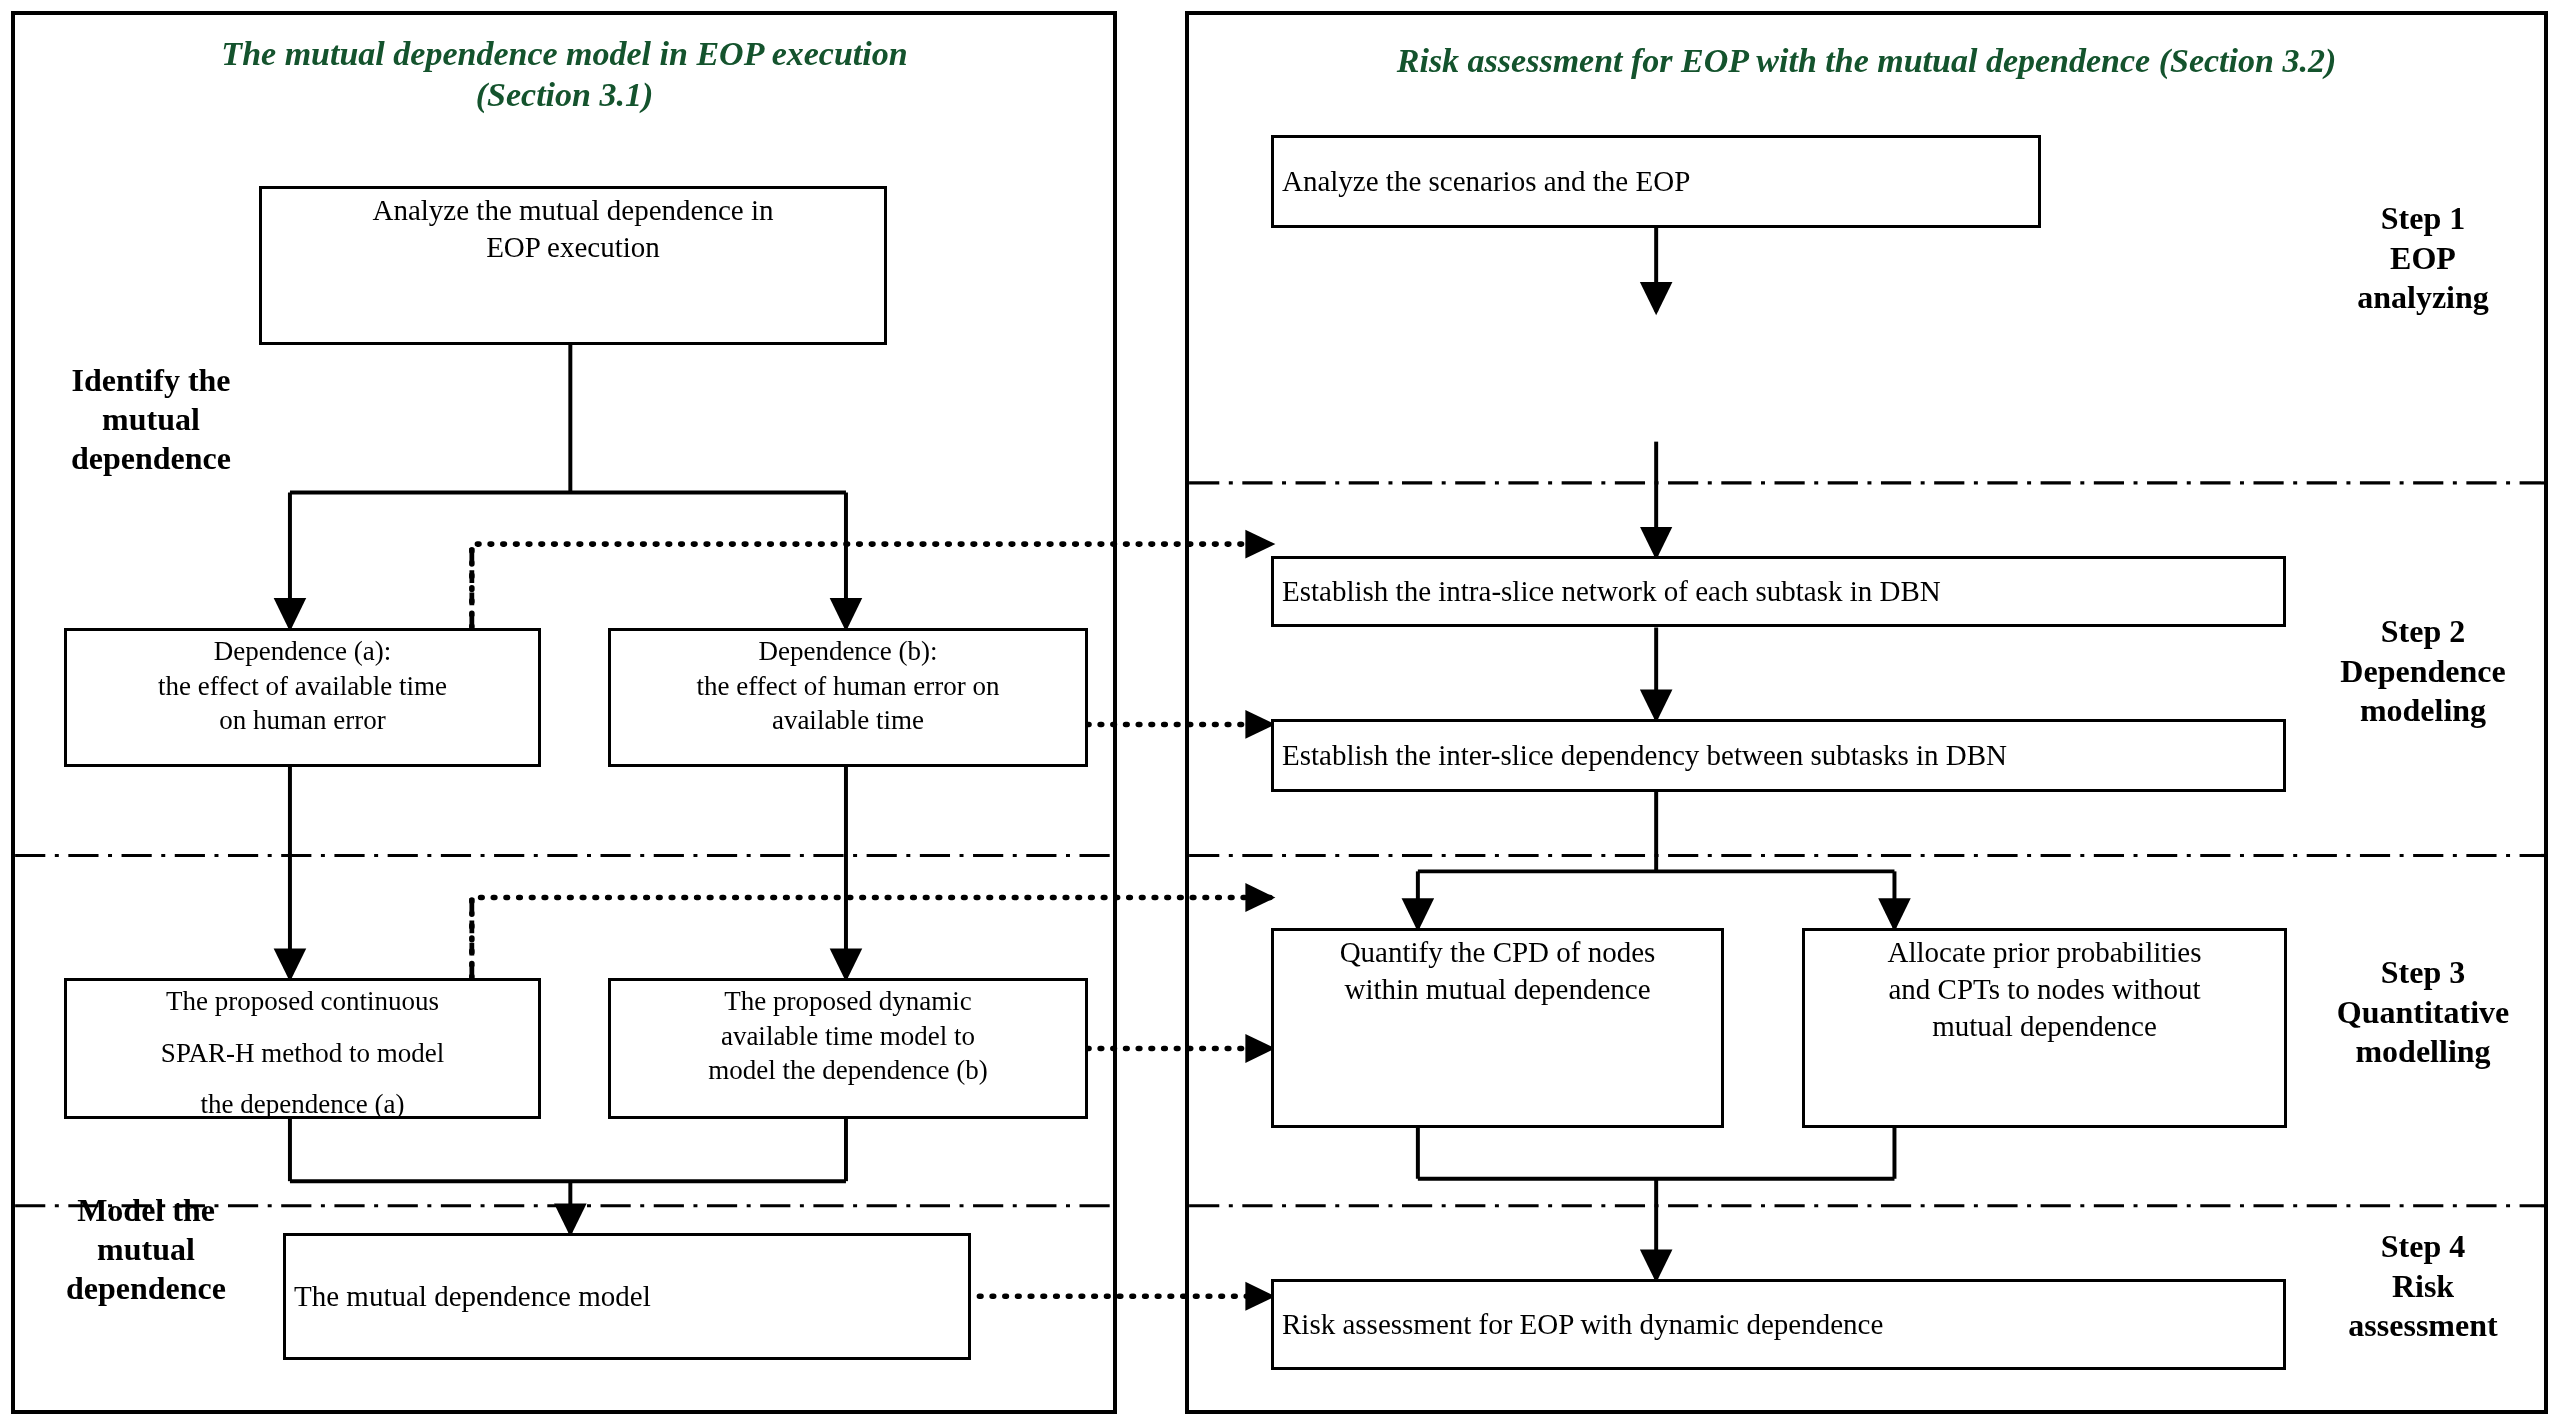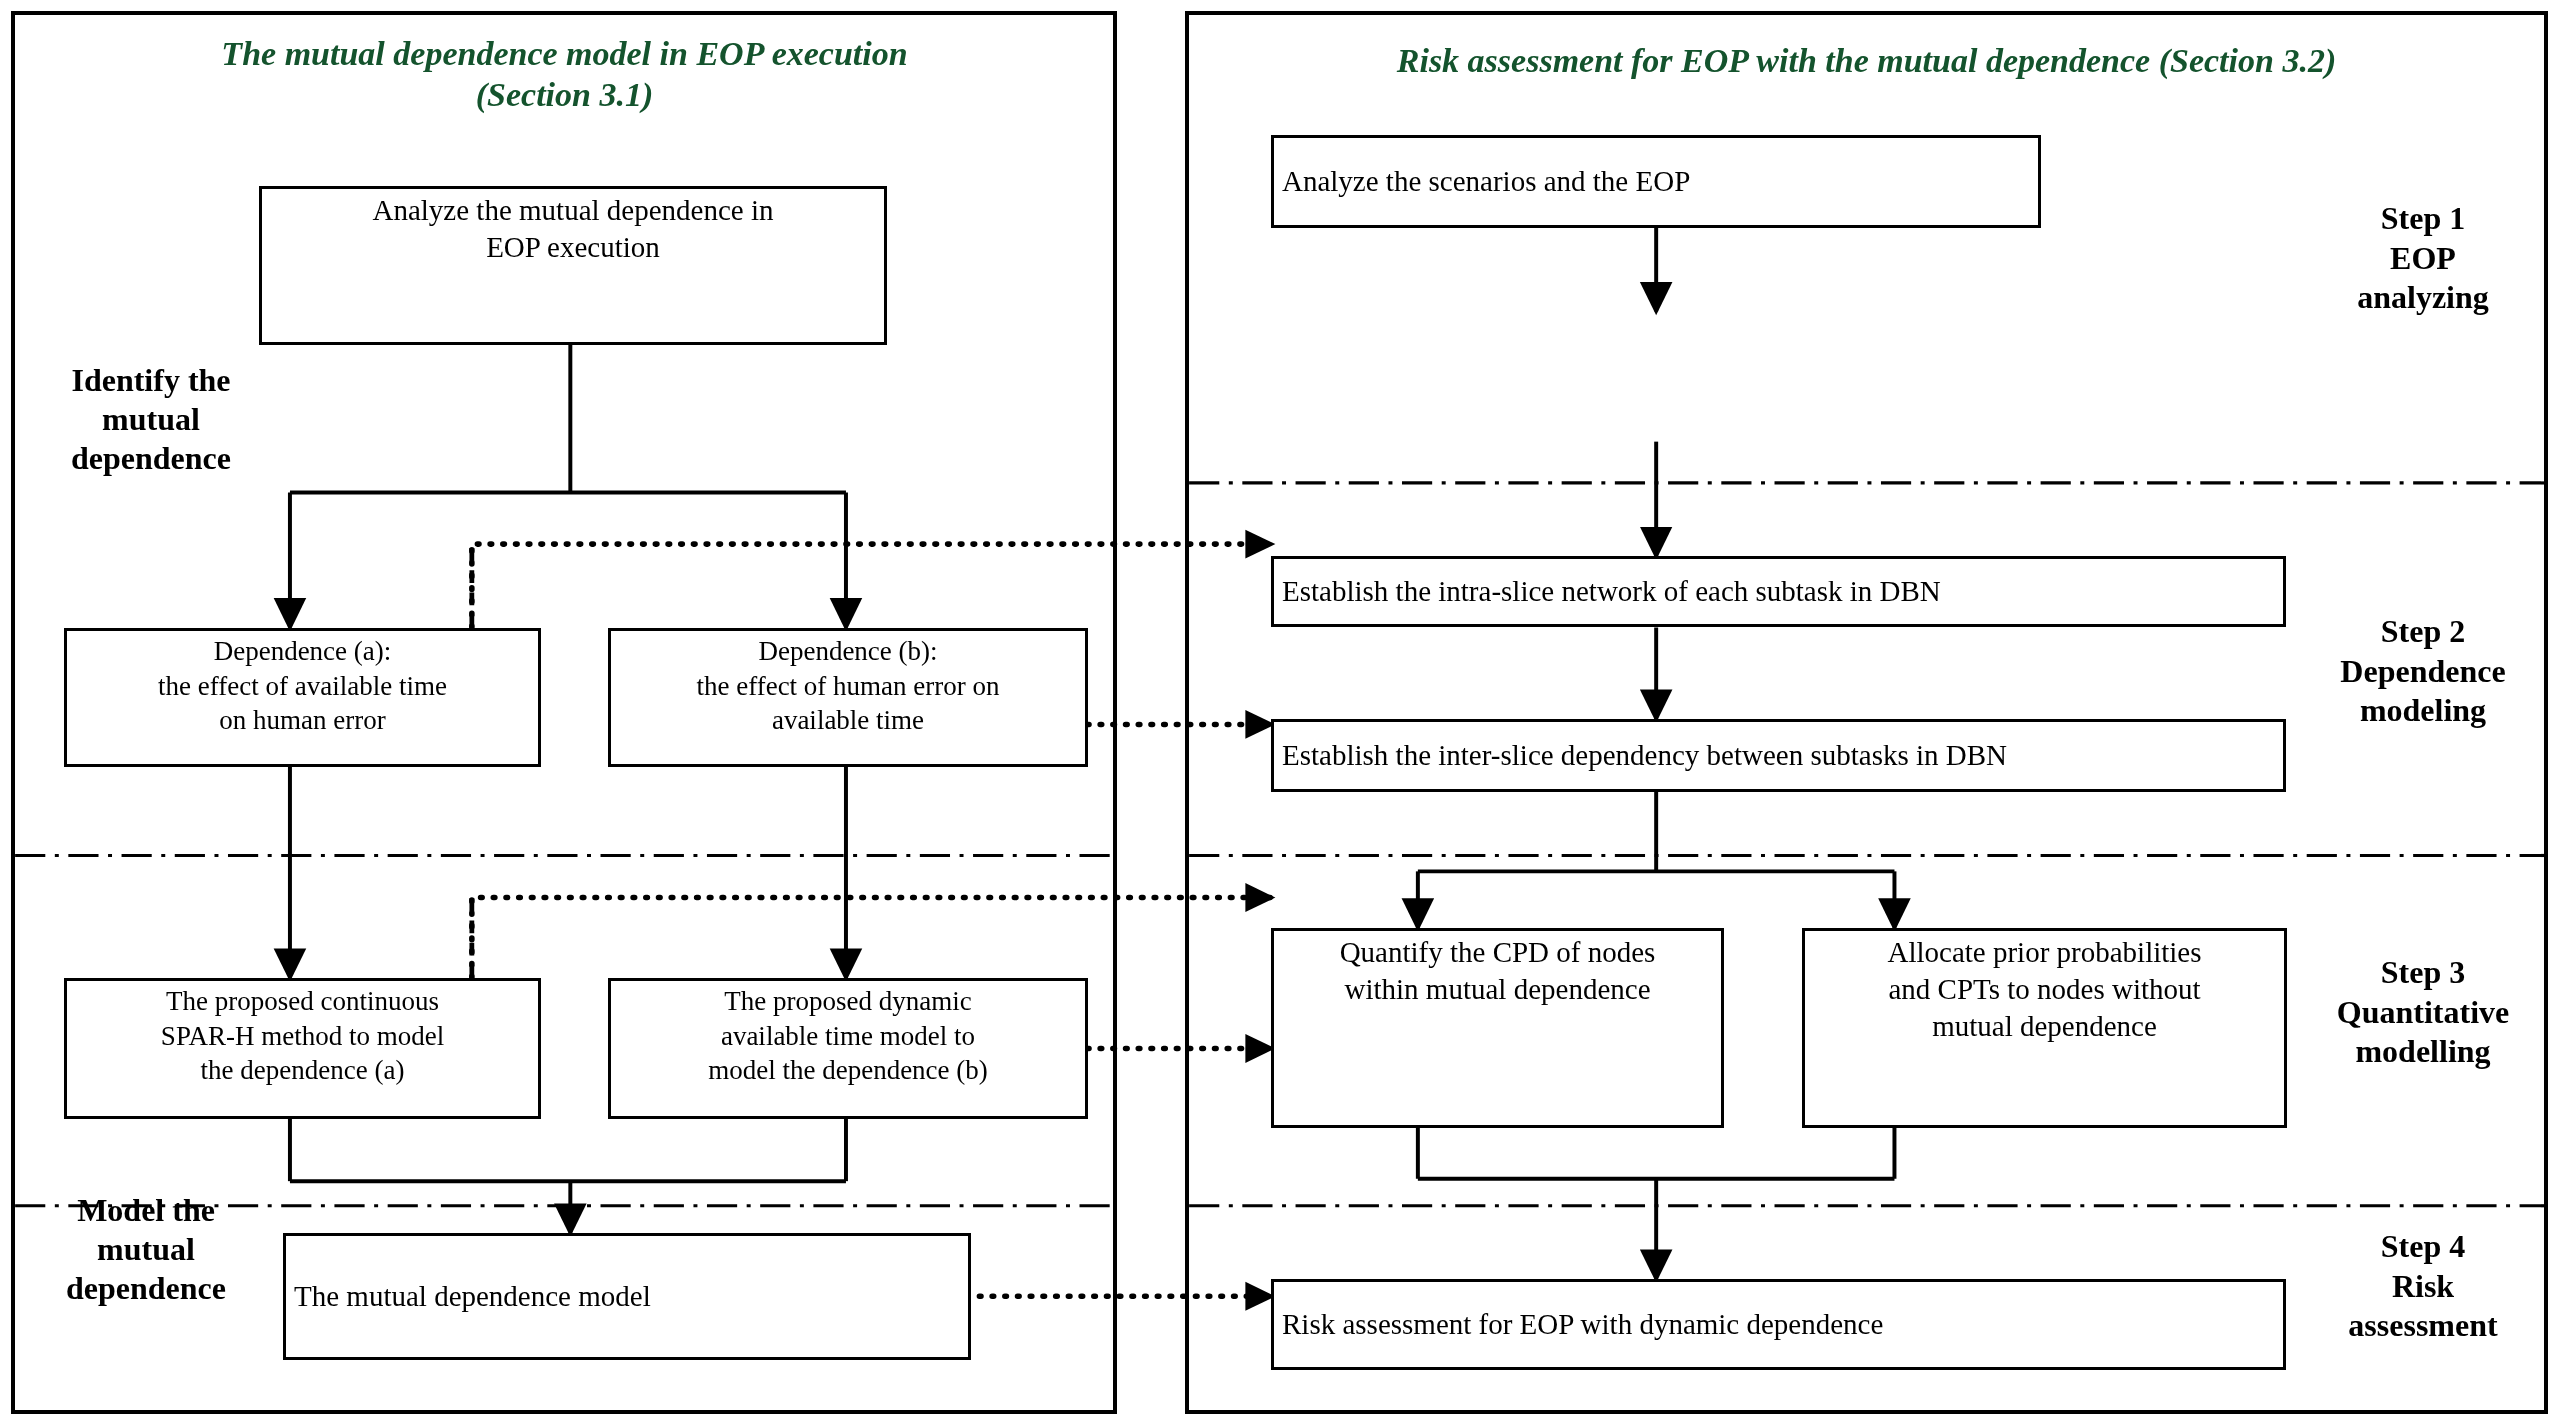--- a/index.html
+++ b/index.html
@@ -122,21 +122,21 @@
     <div>the effect of available time</div>
     <div>on human error</div>
   </div>
 
   <div class="node" style="left:608px;top:628px;width:480px;height:139px;font-size:27px;flex-direction:column;">
     <div>Dependence (b):</div>
     <div>the effect of human error on</div>
     <div>available time</div>
   </div>
 
-  <div class="node" style="left:64px;top:978px;width:477px;height:141px;font-size:27px;flex-direction:column;">
+  <div class="node" style="left:64px;top:978px;width:477px;height:141px;font-size:27px;flex-direction:column;gap:17px;">
     <div>The proposed continuous</div>
     <div>SPAR-H method to model</div>
     <div>the dependence (a)</div>
   </div>
 
   <div class="node" style="left:608px;top:978px;width:480px;height:141px;font-size:27px;flex-direction:column;">
     <div>The proposed dynamic</div>
     <div>available time model to</div>
     <div>model the dependence (b)</div>
   </div>

